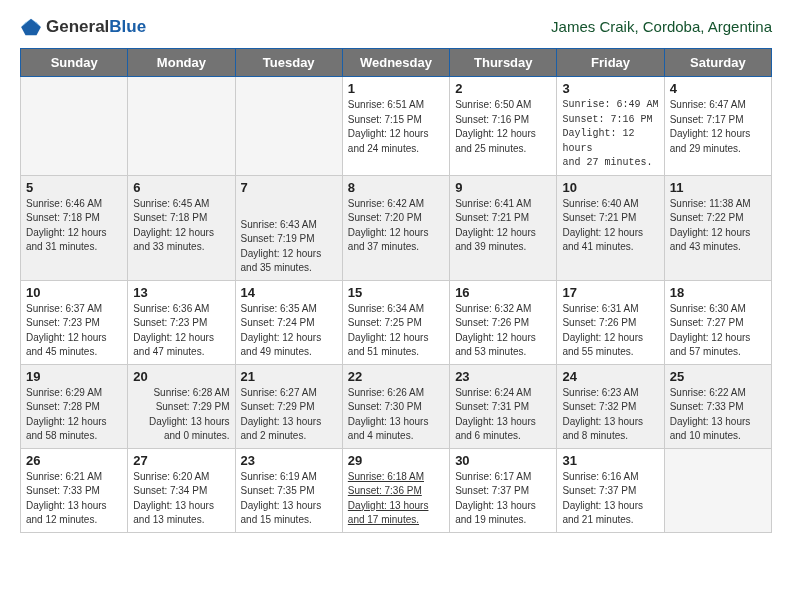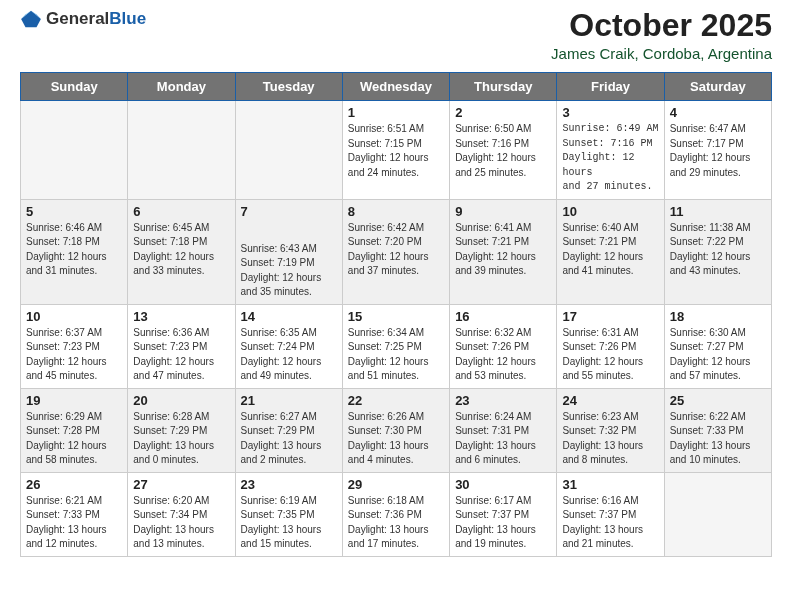--- a/index.html
+++ b/index.html
@@ -6,21 +6,21 @@
     body {
       font-family: Arial, sans-serif;
       background: #fff;
       width: 792px;
       height: 612px;
       overflow: hidden;
     }
     .page {
       width: 792px;
       min-height: 612px;
-      padding: 8px 20px 10px 20px;
+      padding: 16px 20px 10px 20px;
       background: #fff;
     }
     .header-row {
       display: flex;
       justify-content: space-between;
       align-items: flex-start;
       margin-bottom: 10px;
     }
     .logo {
       display: flex;
@@ -98,21 +98,20 @@
         <polygon points="20,5 38,20 30,12" fill="#3a8fd8"></polygon>
         <polygon points="20,5 2,20 10,12" fill="#5aafe8"></polygon>
       </svg>
       <div>
         <div>
           <span style="font-size:17px;font-weight:bold;color:#333;">General</span><span style="font-size:17px;font-weight:bold;color:#1a5fa8;">Blue</span>
         </div>
       </div>
     </div>
     <div class="title-block">
-      <div class="month-title">October 2025</div>
       <div class="location-title">James Craik, Cordoba, Argentina</div>
     </div>
   </div>
 
   <table class="calendar-table">
     <thead>
       <tr>
       <th>Sunday</th>
           <th>Monday</th>
           <th>Tuesday</th>
@@ -261,21 +260,21 @@
         <tr class="row-shaded">
           <td>
             <div class="day-number">19</div>
             <div class="day-info" style="white-space: pre-line;">Sunrise: 6:29 AM
 Sunset: 7:28 PM
 Daylight: 12 hours
 and 58 minutes.</div>
           </td>
           <td>
             <div class="day-number">20</div>
-            <div class="day-info" style="white-space: pre-line;">Sunrise: 6:28 AM
+            <div class="day-info" style="white-space: pre-line; text-align: right;">Sunrise: 6:28 AM
 Sunset: 7:29 PM
 Daylight: 13 hours
 and 0 minutes.</div>
           </td>
           <td>
             <div class="day-number">21</div>
             <div class="day-info" style="white-space: pre-line;">Sunrise: 6:27 AM
 Sunset: 7:29 PM
 Daylight: 13 hours
 and 2 minutes.</div>
@@ -326,21 +325,21 @@
           </td>
           <td>
             <div class="day-number">23</div>
             <div class="day-info" style="white-space: pre-line;">Sunrise: 6:19 AM
 Sunset: 7:35 PM
 Daylight: 13 hours
 and 15 minutes.</div>
           </td>
           <td>
             <div class="day-number">29</div>
-            <div class="day-info" style="white-space: pre-line;">Sunrise: 6:18 AM
+            <div class="day-info" style="white-space: pre-line; text-decoration: underline;">Sunrise: 6:18 AM
 Sunset: 7:36 PM
 Daylight: 13 hours
 and 17 minutes.</div>
           </td>
           <td>
             <div class="day-number">30</div>
             <div class="day-info" style="white-space: pre-line;">Sunrise: 6:17 AM
 Sunset: 7:37 PM
 Daylight: 13 hours
 and 19 minutes.</div>

